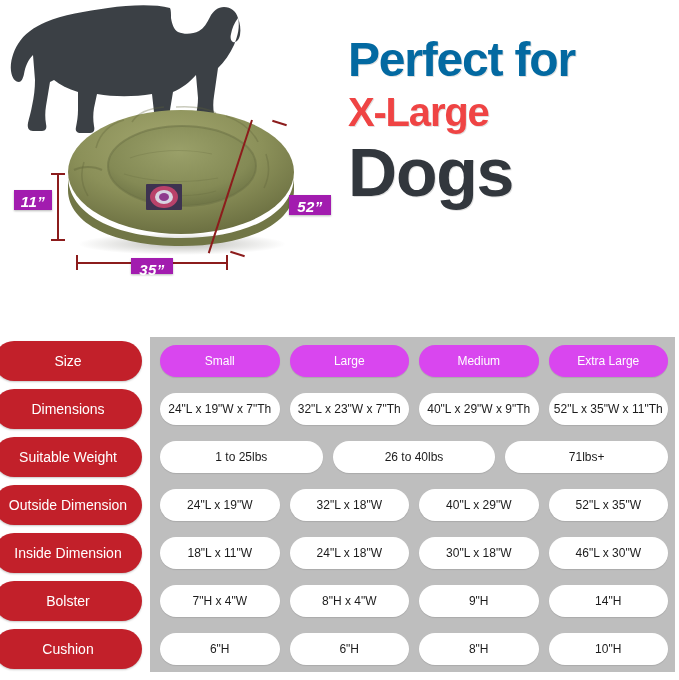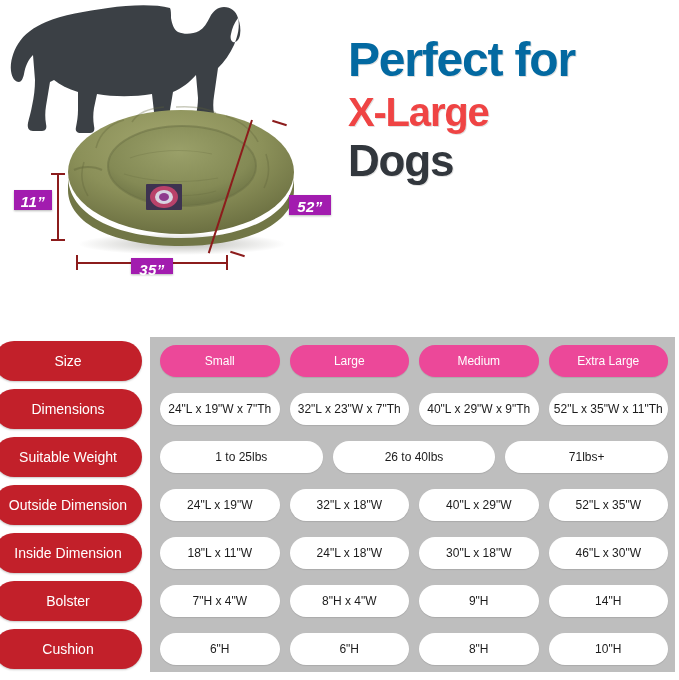--- a/index.html
+++ b/index.html
@@ -89,21 +89,21 @@
     width: 330px;
   }
   .headline-line {
     font-weight: bold;
     letter-spacing: -1.2px;
     line-height: .92;
     text-shadow: 1px 1px 0 rgba(0,0,0,.12);
   }
   #headline-line-1 { font-size: 48px; color: #0369a1; }
   #headline-line-2 { font-size: 40px; color: #ef4444; margin-top: 12px; }
-  #headline-line-3 { font-size: 44px; color: #32373d; margin-top: 10px; }
+  #headline-line-3 { font-size: 68px; color: #32373d; margin-top: 10px; }
 
   
   #spec-table {
     position: absolute;
     left: 0; top: 337px;
     width: 635px; height: 343px;
   }
 
   
   #table-panel {
@@ -154,21 +154,21 @@
     display: flex;
     align-items: center;
     justify-content: center;
     font-size: 12px;
     text-align: center;
     color: #1c1c1c;
     background: #ffffff;
     box-shadow: 0 1px 1px rgba(0,0,0,.10);
   }
   .cell.header {
-    background: #ec4899;
+    background: #d946ef;
     color: #ffffff;
     font-size: 12px;
   }
 </style>
 </head>
 <body>
 
 <div id="hero">
 
   <svg id="dog-silhouette" viewBox="0 0 250 135">

